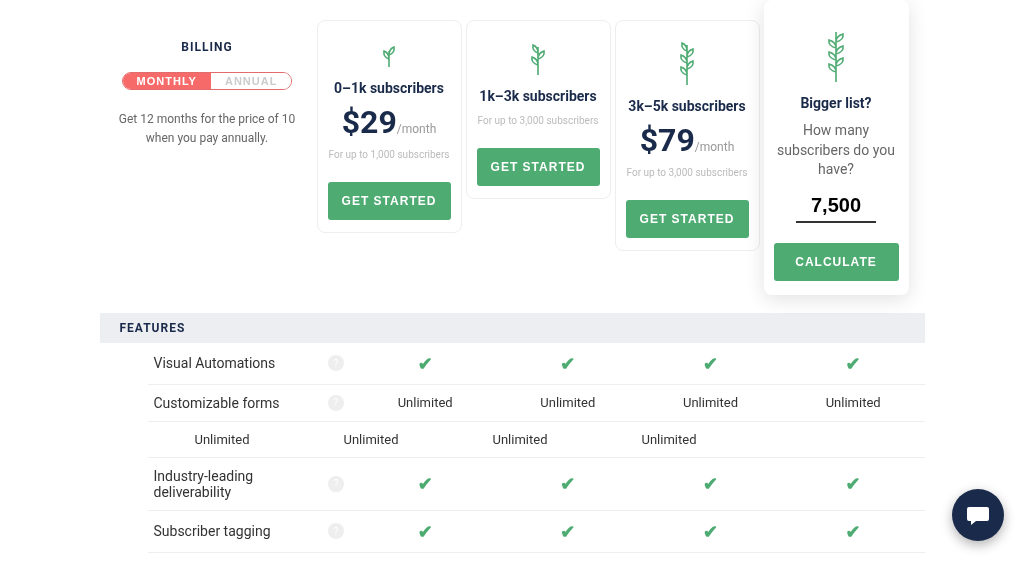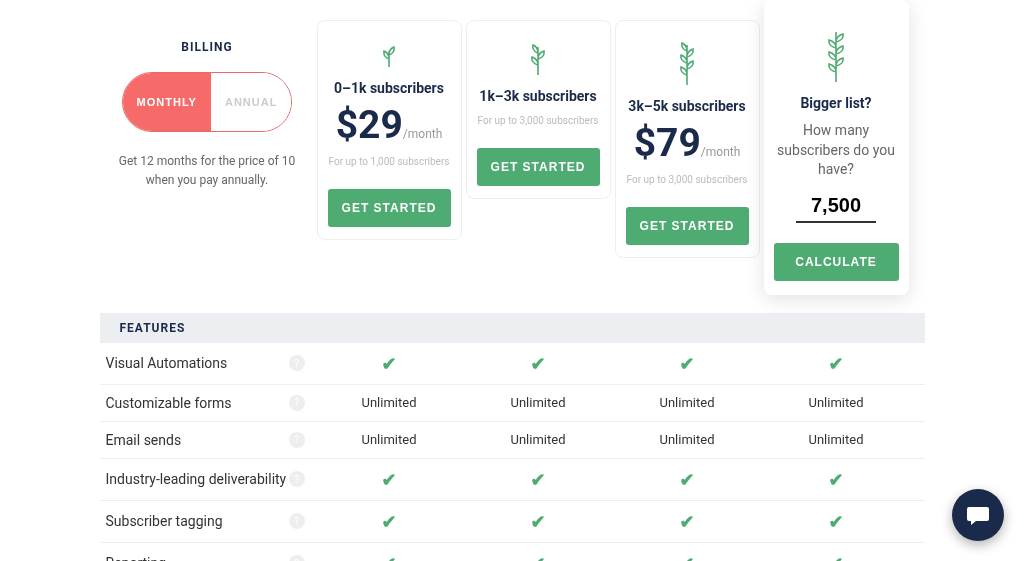--- a/index.html
+++ b/index.html
@@ -2,35 +2,35 @@
 <html><head>
 <meta charset="utf-8">
 <style>
 *{margin:0;padding:0;box-sizing:border-box;}
 body{font-family:-apple-system,BlinkMacSystemFont,"Segoe UI",Roboto,Arial,sans-serif;background:#fff;color:#333;font-size:14px;}
 .page{width:855px;margin:0 auto;padding:0 15px;}
 .pricing-row{display:flex;align-items:flex-start;}
 .billing-col{width:215px;padding:40px 10px 10px;text-align:center;flex-shrink:0;}
 .billing-title{font-size:12px;letter-spacing:1px;color:#1a2a4a;font-weight:700;margin-bottom:18px;}
 .toggle{display:inline-flex;border:1px solid #e26b6b;border-radius:999px;overflow:hidden;margin-bottom:20px;}
-.toggle button{border:none;padding:23px 14px;font-size:11px;font-weight:700;letter-spacing:1px;cursor:pointer;background:#fff;color:#ccc;}
+.toggle button{border:none;padding:2px 14px;font-size:11px;font-weight:700;letter-spacing:1px;cursor:pointer;background:#fff;color:#ccc;}
 .toggle button.active{background:#f76a6a;color:#fff;}
 .billing-note{font-size:12px;color:#666;line-height:1.6;padding:0 4px;}
 .plan-col{width:145px;border:1px solid #eee;border-radius:8px;margin:20px 2px 6px;padding:20px 10px 12px;text-align:center;flex-shrink:0;}
 .plan-col.calc{border:none;box-shadow:0 4px 20px rgba(0,0,0,0.12);margin-top:0;padding-top:30px;padding-bottom:14px;}
 .plant{margin-bottom:10px;}
 .plan-title{font-size:14px;font-weight:700;color:#1a2a4a;margin-bottom:10px;}
-.price{font-size:39px;font-weight:700;color:#1a2a4a;line-height:1;}
+.price{font-size:32px;font-weight:700;color:#1a2a4a;line-height:1;}
 .permonth{font-size:12px;color:#999;}
 .plan-sub{font-size:10px;color:#bbb;margin-top:10px;line-height:1.4;}
 .calc-q{font-size:14px;color:#666;margin:6px 0 10px;line-height:1.4;}
 .calc-input{border:none;border-bottom:2px solid #333;padding:4px;font-size:20px;text-align:center;font-weight:700;width:80px;margin:0 auto;display:block;}
 .btn{display:block;width:100%;background:#4eab72;color:#fff;border:none;padding:12px 0;font-size:12px;letter-spacing:1px;font-weight:600;margin-top:20px;cursor:pointer;border-radius:3px;}
 .section-header{background:#eceef2;padding:8px 20px;font-size:12px;font-weight:700;color:#1a2a4a;letter-spacing:1px;margin-top:12px;}
-.feat-row{display:flex;align-items:center;border-bottom:1px solid #eee;}
+.feat-row{display:flex;align-items:center;border-bottom:1px solid #eee;margin-left:48px;}
 .feat-label{width:215px;padding:10px 6px;font-size:14px;color:#333;display:flex;align-items:center;justify-content:space-between;}
 .info{width:16px;height:16px;border-radius:50%;background:#eee;color:#fff;font-size:10px;display:inline-flex;align-items:center;justify-content:center;margin-right:4px;}
 .feat-cell{width:149px;text-align:center;padding:10px 0;font-size:13px;color:#333;}
 .check{color:#4eab72;font-size:18px;font-weight:bold;}
 .chat-bubble{position:fixed;right:20px;bottom:20px;width:52px;height:52px;border-radius:50%;background:#1a2a4a;display:flex;align-items:center;justify-content:center;box-shadow:0 4px 12px rgba(0,0,0,0.3);}
 </style>
 </head>
 <body>
 
 <div class="page">
@@ -100,24 +100,20 @@
         <div class="feat-label">
           <span>Customizable forms</span>
           <span class="info">?</span>
         </div>
         <div class="feat-cell">Unlimited</div>
         <div class="feat-cell">Unlimited</div>
         <div class="feat-cell">Unlimited</div>
         <div class="feat-cell">Unlimited</div>
       </div>
       <div class="feat-row">
-        <div class="feat-label">
-          <span>Email sends</span>
-          <span class="info">?</span>
-        </div>
         <div class="feat-cell">Unlimited</div>
         <div class="feat-cell">Unlimited</div>
         <div class="feat-cell">Unlimited</div>
         <div class="feat-cell">Unlimited</div>
       </div>
       <div class="feat-row">
         <div class="feat-label">
           <span>Industry-leading deliverability</span>
           <span class="info">?</span>
         </div>

